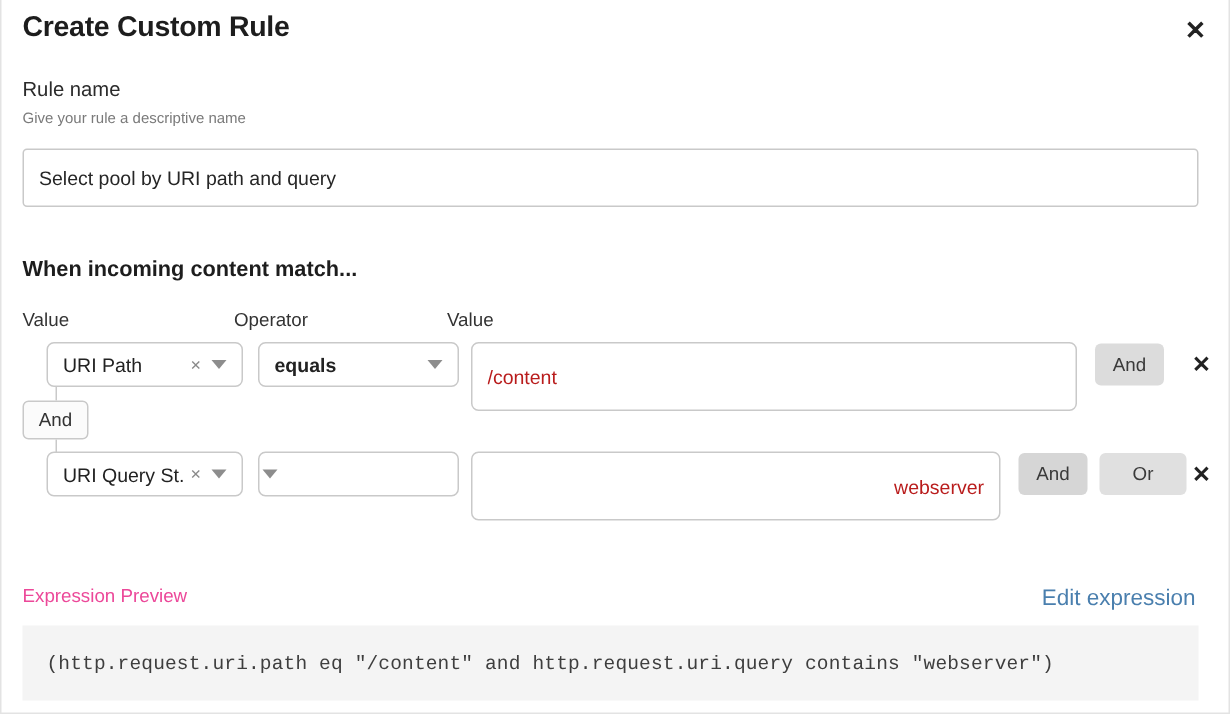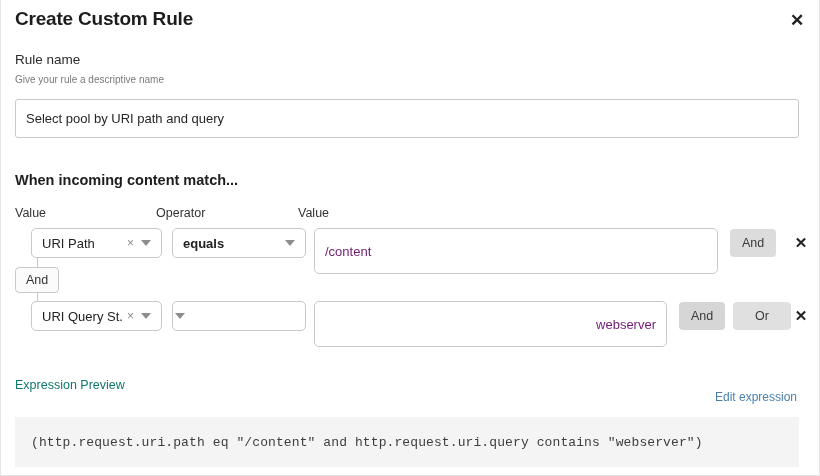--- a/index.html
+++ b/index.html
@@ -144,21 +144,21 @@
 
   .value-input {
     position: absolute;
     height: 46px;
     box-sizing: border-box;
     border: 1px solid #c9c9c9;
     border-radius: 5px;
     background: #ffffff;
     font-family: "Liberation Sans", sans-serif;
     font-size: 13px;
-    color: #701a75;
+    color: #b91c1c;
     padding: 12px 10px;
     outline: none;
   }
   .value1 { left: 297px; width: 404px; }
   .value2 { left: 297px; width: 353px; text-align: right; }
 
   .logic-btn {
     position: absolute;
     height: 28px;
     top: 1px;
@@ -225,29 +225,29 @@
     display: flex;
     align-items: center;
     justify-content: center;
     cursor: pointer;
     user-select: none;
   }
 
   .expr-label {
     position: absolute;
     left: 14px;
-    top: 378px;
+    top: 390px;
     font-size: 12.5px;
-    color: #0f766e;
+    color: #ec4899;
   }
   .edit-expr {
     position: absolute;
     right: 22px;
     top: 390px;
-    font-size: 12px;
+    font-size: 15px;
     color: #4a7fae;
     cursor: pointer;
     text-decoration: none;
   }
   .expr-box {
     position: absolute;
     left: 14px;
     top: 417px;
     width: 784px;
     height: 50px;

